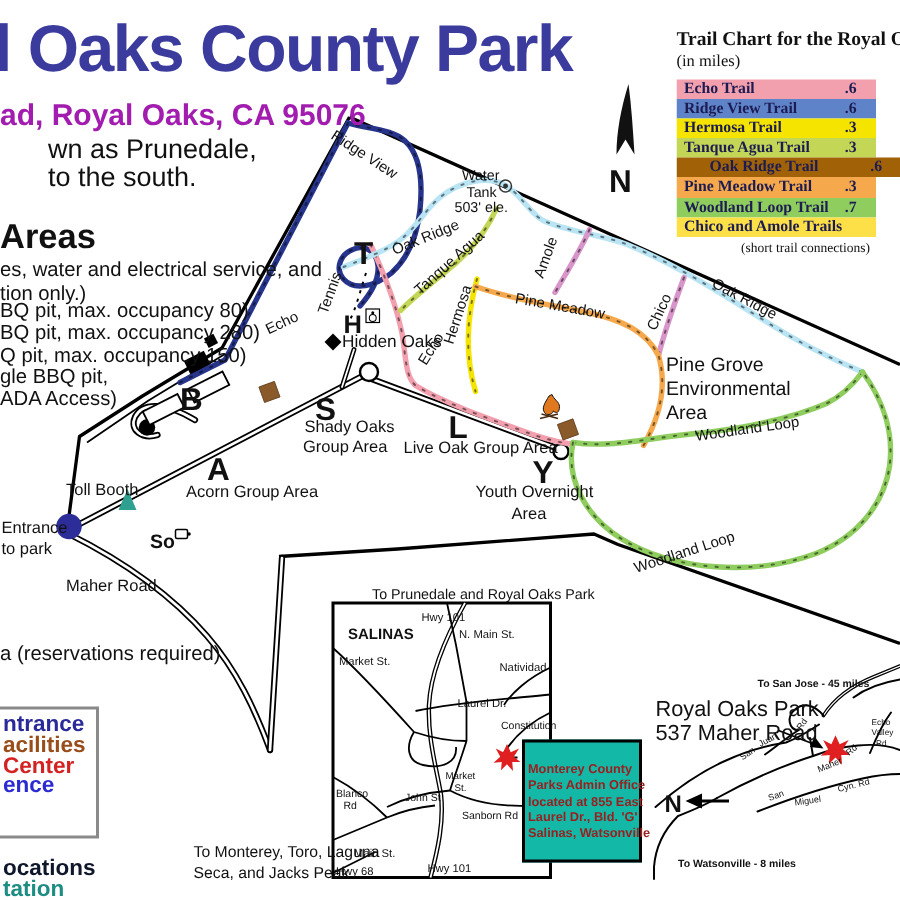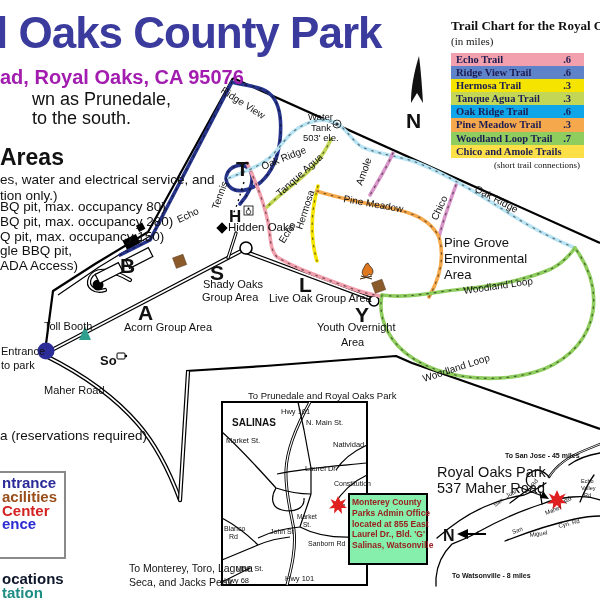--- a/index.html
+++ b/index.html
@@ -22,22 +22,22 @@
   .chart{left:451px;top:18px;width:149px;overflow:hidden;background:#fff;}
   .tc-title{font-family:"Liberation Serif",serif;font-weight:bold;font-size:13px;white-space:nowrap;}
   .tc-sub{font-family:"Liberation Serif",serif;font-size:11px;margin:1px 0 6px;}
   .tc-row{position:relative;width:133px;height:13.1px;font-family:"Liberation Serif",serif;
           font-weight:600;font-size:10.5px;line-height:13px;color:#1c1c52;white-space:nowrap;}
   .tc-name{padding-left:5px;}
   .tc-mi{position:absolute;right:13px;top:0;}
   .tc-foot{width:133px;font-family:"Liberation Serif",serif;font-size:9px;text-align:right;
            padding-right:4px;box-sizing:border-box;margin-top:2px;color:#111;}
   
-  .admin{left:348px;top:493px;width:80px;height:72px;border:2px solid #000;background:#86efac;
-         padding:2px 2px;box-sizing:border-box;}
+  .admin{left:348px;top:493px;width:80px;height:82px;border:2px solid #000;background:#14b8a6;
+         padding:12px 2px;box-sizing:border-box;}
   .admin div{font-size:8.5px;font-weight:bold;line-height:10.8px;color:#992020;white-space:nowrap;}
   .tomonterey{left:129px;top:562px;font-size:10.5px;line-height:13.5px;}
   svg text{font-family:"Liberation Sans",sans-serif;fill:#111;}
   .bnd{stroke:#000;stroke-width:2.2;fill:none;stroke-linejoin:round;}
   .road-o{stroke:#000;stroke-width:4.2;fill:none;stroke-linecap:round;stroke-linejoin:round;}
   .road-i{stroke:#fff;stroke-width:1.8;fill:none;stroke-linecap:round;stroke-linejoin:round;}
   .dots{stroke:rgba(0,0,0,0.5);stroke-width:1.3;fill:none;stroke-dasharray:1.5 6;stroke-linecap:round;}
   .srd{stroke:#000;stroke-width:1.2;fill:none;stroke-linejoin:round;}
   .rrd{stroke:#000;stroke-width:1.3;fill:none;stroke-linecap:round;}
   .lbl{font-size:11px;}
@@ -292,21 +292,21 @@
   <div style="color: rgb(29, 141, 132);">tation</div>
 </div>
 
 <div class="abs chart">
   <div class="tc-title">Trail Chart for the Royal Oak</div>
   <div class="tc-sub">(in miles)</div>
   <div class="tc-row" style="background-color: rgb(242, 159, 174);"><span class="tc-name">Echo Trail</span><span class="tc-mi">.6</span></div>
   <div class="tc-row" style="background-color: rgb(95, 131, 201);"><span class="tc-name">Ridge View Trail</span><span class="tc-mi">.6</span></div>
   <div class="tc-row" style="background-color: rgb(244, 228, 0);"><span class="tc-name">Hermosa Trail</span><span class="tc-mi">.3</span></div>
   <div class="tc-row" style="background-color: rgb(195, 214, 85);"><span class="tc-name">Tanque Agua Trail</span><span class="tc-mi">.3</span></div>
-  <div class="tc-row" style="background-color: #0ea5e9;"><span class="tc-name">Oak Ridge Trail</span><span class="tc-mi">.6</span></div>
+  <div class="tc-row" style="background-color: #a16207; padding-left: 17px;"><span class="tc-name">Oak Ridge Trail</span><span class="tc-mi">.6</span></div>
   <div class="tc-row" style="background-color: rgb(245, 169, 76);"><span class="tc-name">Pine Meadow Trail</span><span class="tc-mi">.3</span></div>
   <div class="tc-row" style="background-color: rgb(143, 205, 95);"><span class="tc-name">Woodland Loop Trail</span><span class="tc-mi">.7</span></div>
   <div class="tc-row" style="background-color: #fde047;"><span class="tc-name">Chico and Amole Trails</span><span class="tc-mi"></span></div>
   <div class="tc-foot">(short trail connections)</div>
 </div>
 
 <div class="abs admin">
   <div>Monterey County</div>
   <div>Parks Admin Office</div>
   <div>located at 855 East</div>

